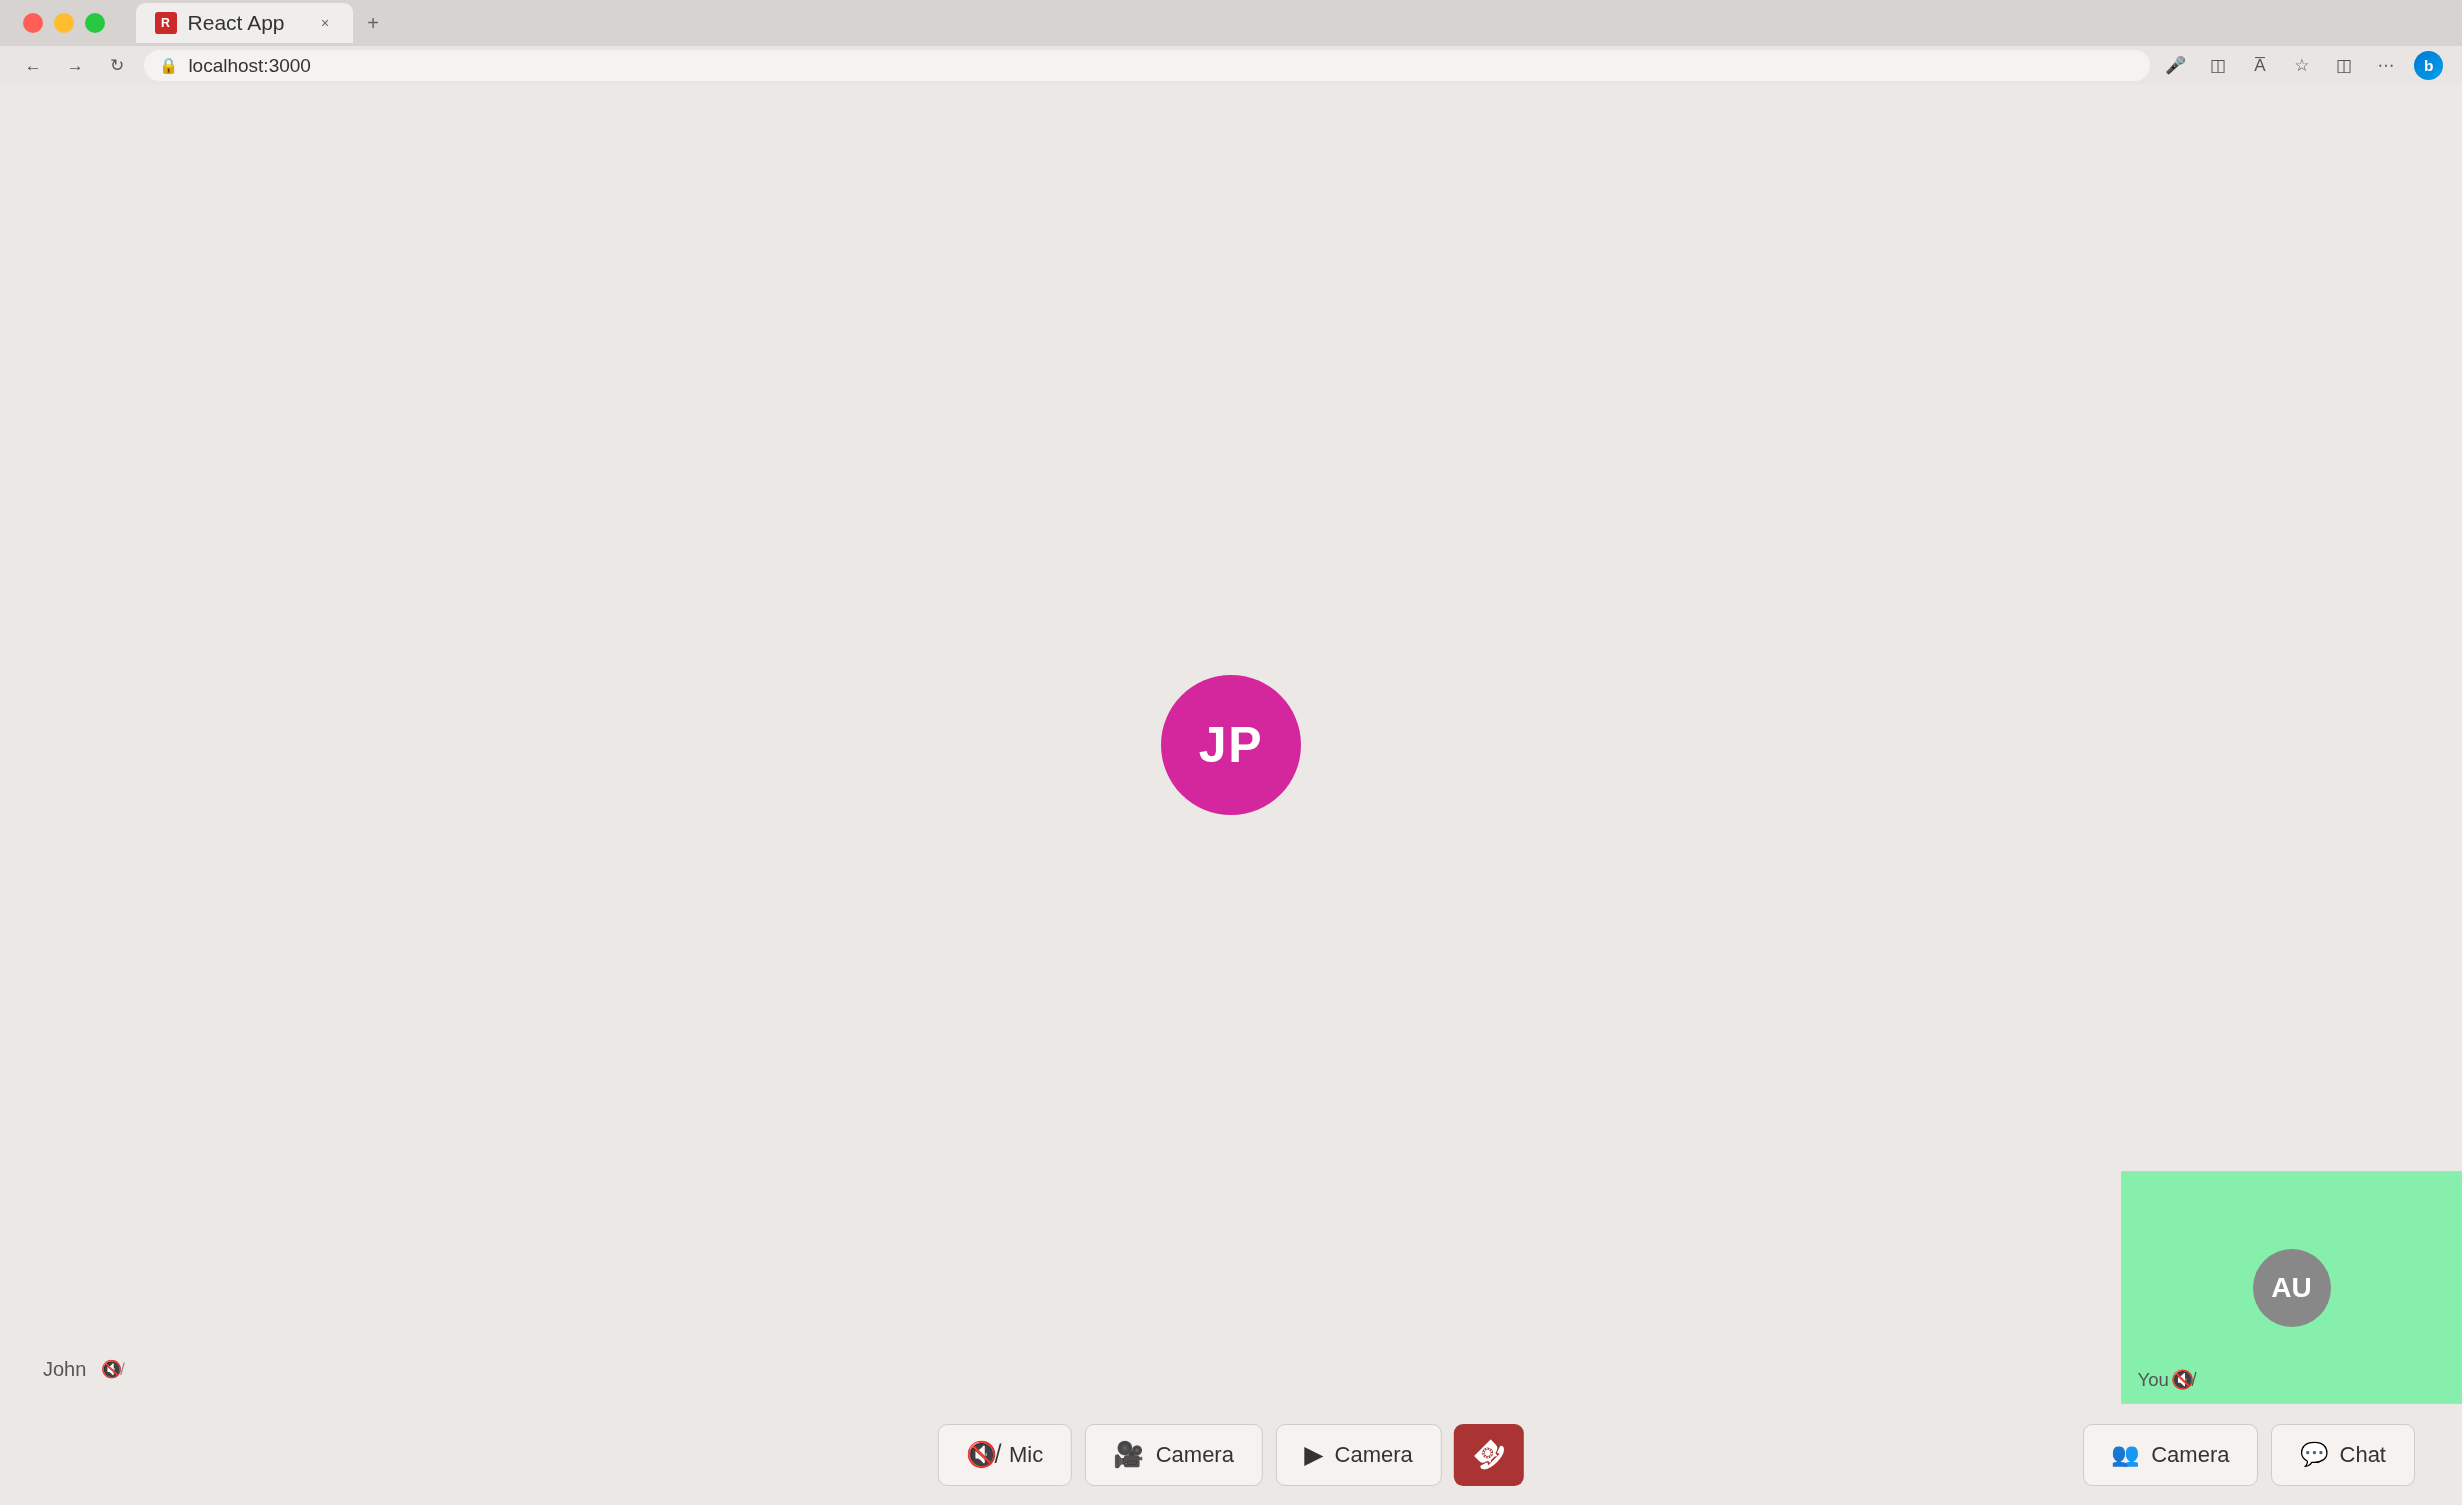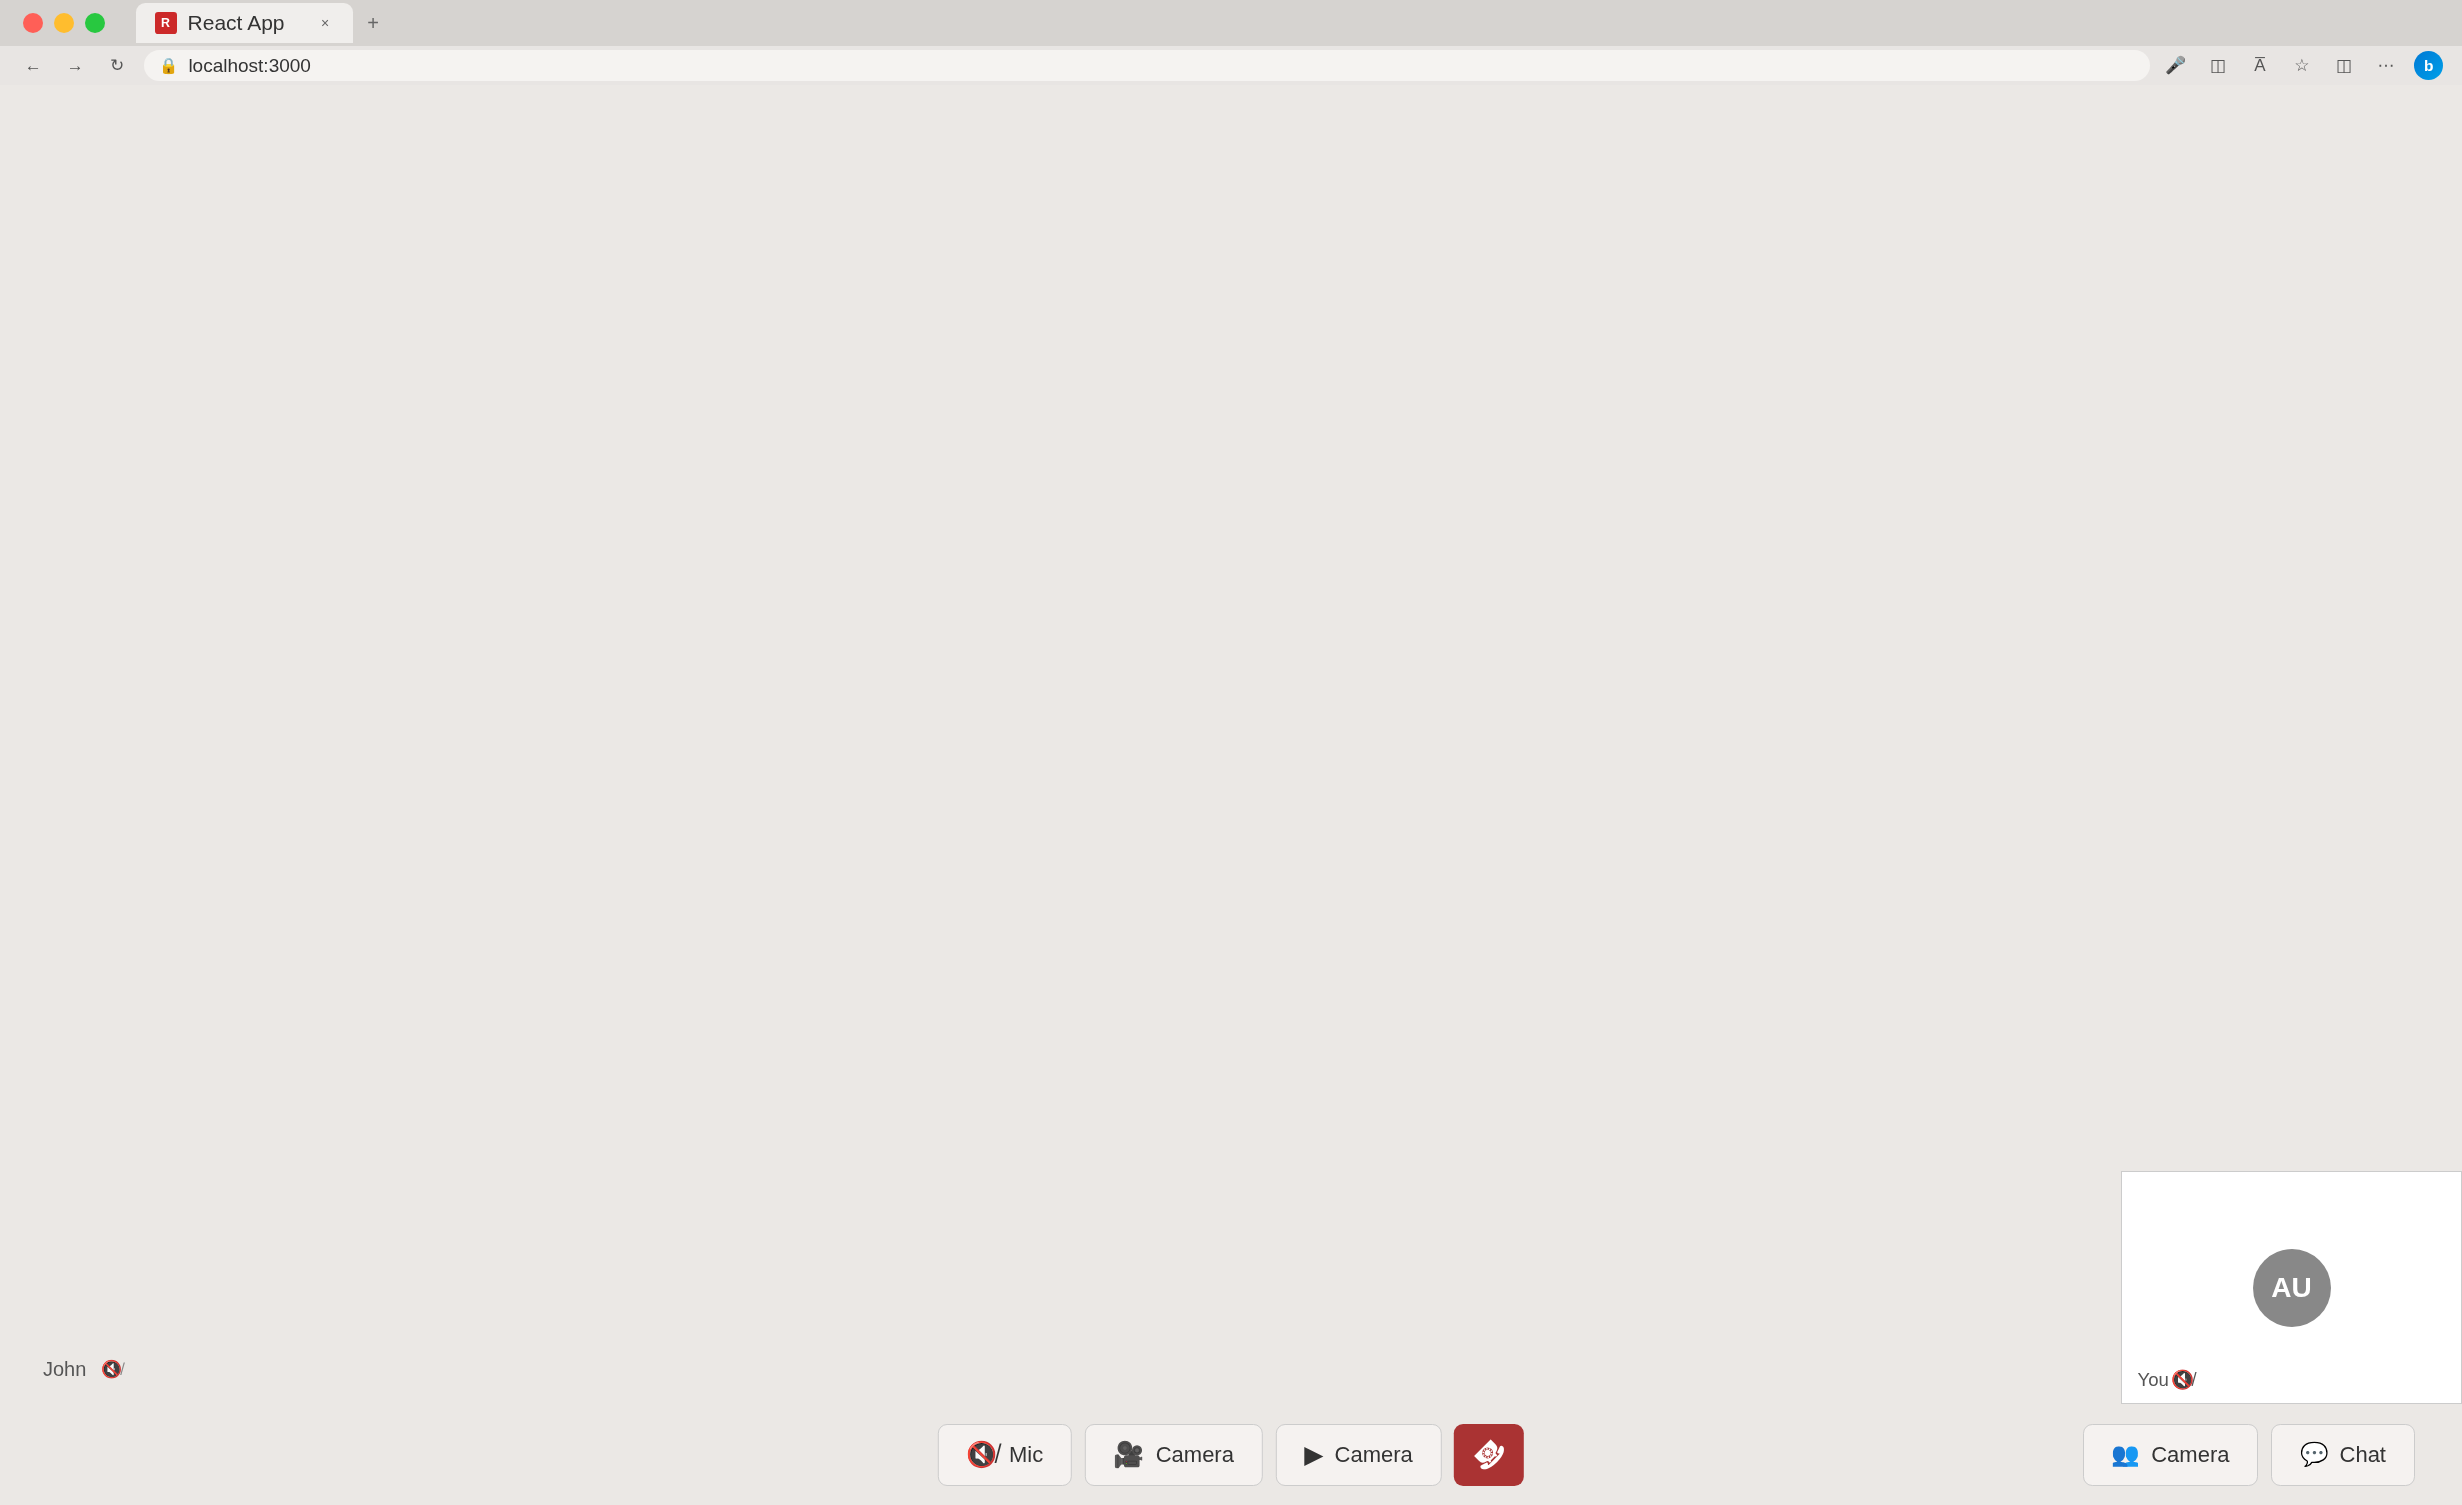--- a/index.html
+++ b/index.html
@@ -234,21 +234,21 @@
       font-size: 17px;
     }
 
     
     .self-view {
       position: absolute;
       bottom: 0;
       right: 0;
       width: 341px;
       height: 233px;
-      background: #ffffff;
+      background: #86efac;
       border: 1.6px solid #ccc;
       display: flex;
       flex-direction: column;
       align-items: center;
       justify-content: center;
       gap: 15.5px;
     }
 
     .au-avatar {
       width: 78px;
@@ -393,20 +393,21 @@
       <div class="toolbar-icon">⋯</div>
       <div class="bing-icon">b</div>
     </div>
   </div>
 </div>
 
 <div class="app-content">
 
   <div class="main-video-area">
 
+    <div class="jp-avatar" style="background: rgb(212, 39, 158);">JP</div>
 
     <div class="john-label">
       <span>John</span>
       <span class="mute-icon">🔇̸</span>
     </div>
 
     <div class="self-view">
       <div class="au-avatar">AU</div>
       <div class="you-label">
         <span>You</span>

